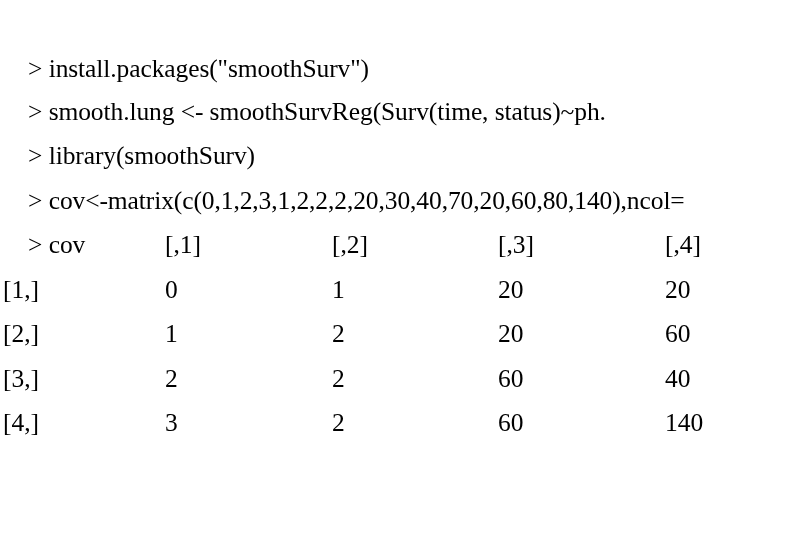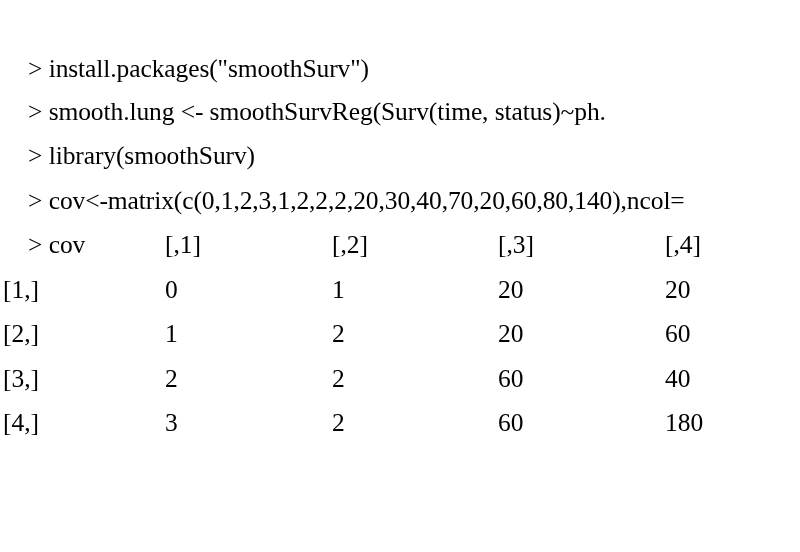--- a/index.html
+++ b/index.html
@@ -130,16 +130,16 @@
     <span class="cell c1">2</span>
     <span class="cell c2">60</span>
     <span class="cell c3">40</span>
   </div>
 
   <div class="matrix-line">
     <span class="rowlabel">[4,]</span>
     <span class="cell c0">3</span>
     <span class="cell c1">2</span>
     <span class="cell c2">60</span>
-    <span class="cell c3">180</span>
+    <span class="cell c3">140</span>
   </div>
 
 </div>
 
 </body></html>

